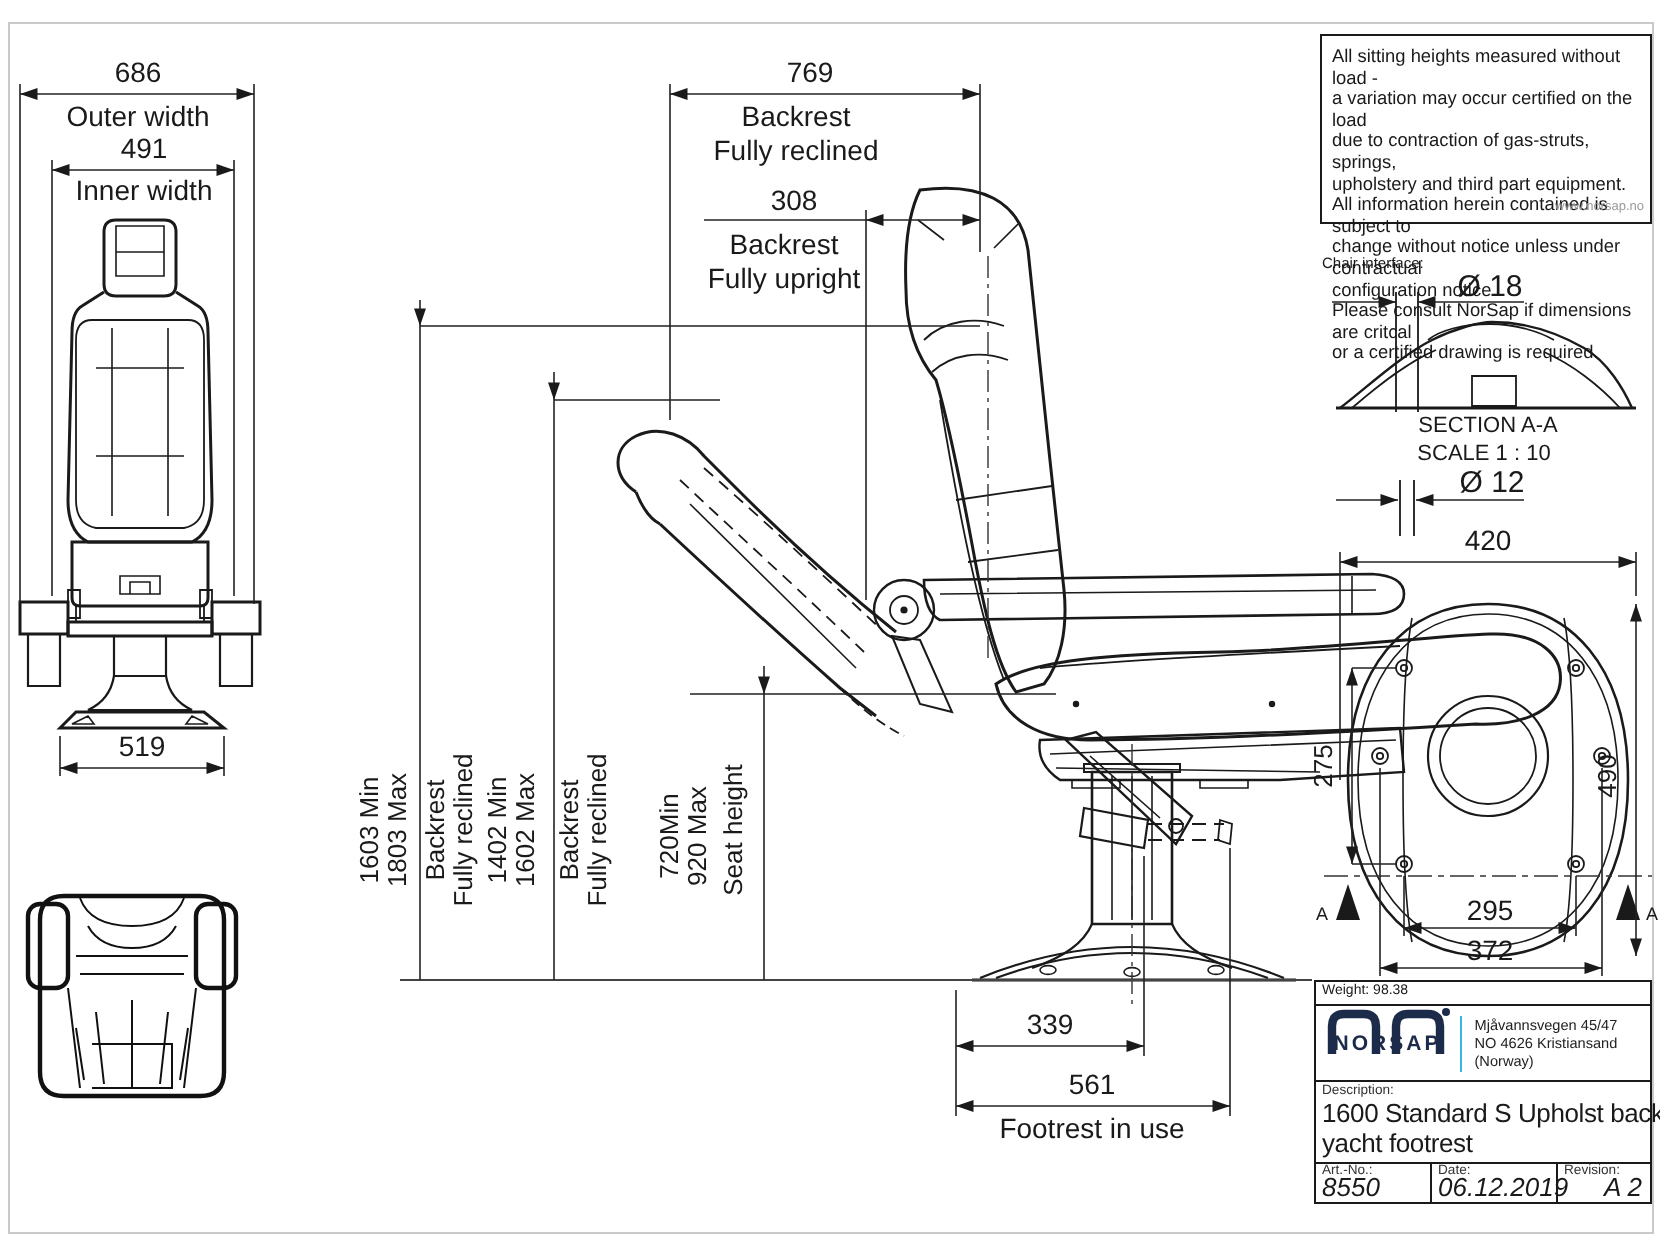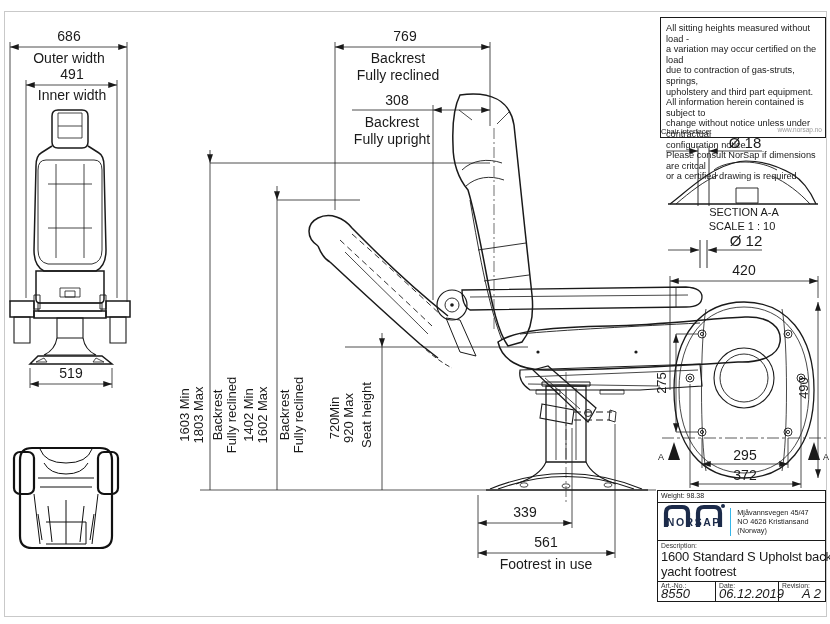--- a/index.html
+++ b/index.html
@@ -6,21 +6,21 @@
   #sheet{position:relative;width:830px;height:624px;background:#fff;overflow:hidden;
          font-family:"Liberation Sans",sans-serif;color:#1a1a1a;padding-left:32px;}
   #frame{position:absolute;left:4px;top:11px;width:821px;height:604px;
          border:1px solid #c9c9c9;}
   svg{position:absolute;left:0;top:0;}
   svg text{font-family:"Liberation Sans",sans-serif;fill:#1a1a1a;}
   .dim{font-size:14px;text-anchor:middle;}
   .dimv{font-size:13px;text-anchor:middle;}
   .small{font-size:11px;text-anchor:middle;}
   .tiny{font-size:9px;text-anchor:middle;}
-  .notes{position:absolute;left:660px;top:17px;width:166px;height:121px;
+  .notes{position:absolute;left:660px;top:17px;width:166px;height:95px;
          border:1px solid #1a1a1a;box-sizing:border-box;padding:5px 4px 2px 5px;
          font-size:9.2px;line-height:10.6px;}
   .notes .web{position:absolute;right:3px;bottom:1px;font-size:6.5px;color:#9a9a9a;}
   .iface-label{position:absolute;left:661px;top:127px;font-size:7.5px;}
   .tblock{position:absolute;left:657px;top:490px;width:169px;height:112px;
           border:1.3px solid #1a1a1a;box-sizing:border-box;background:#fff;}
   .trow{box-sizing:border-box;border-bottom:1px solid #1a1a1a;position:relative;}
   .t-weight{height:12px;font-size:7px;padding:1px 0 0 3px;}
   .t-logo{height:38px;display:flex;align-items:center;}
   .logo-wrap{width:84px;text-align:center;}

